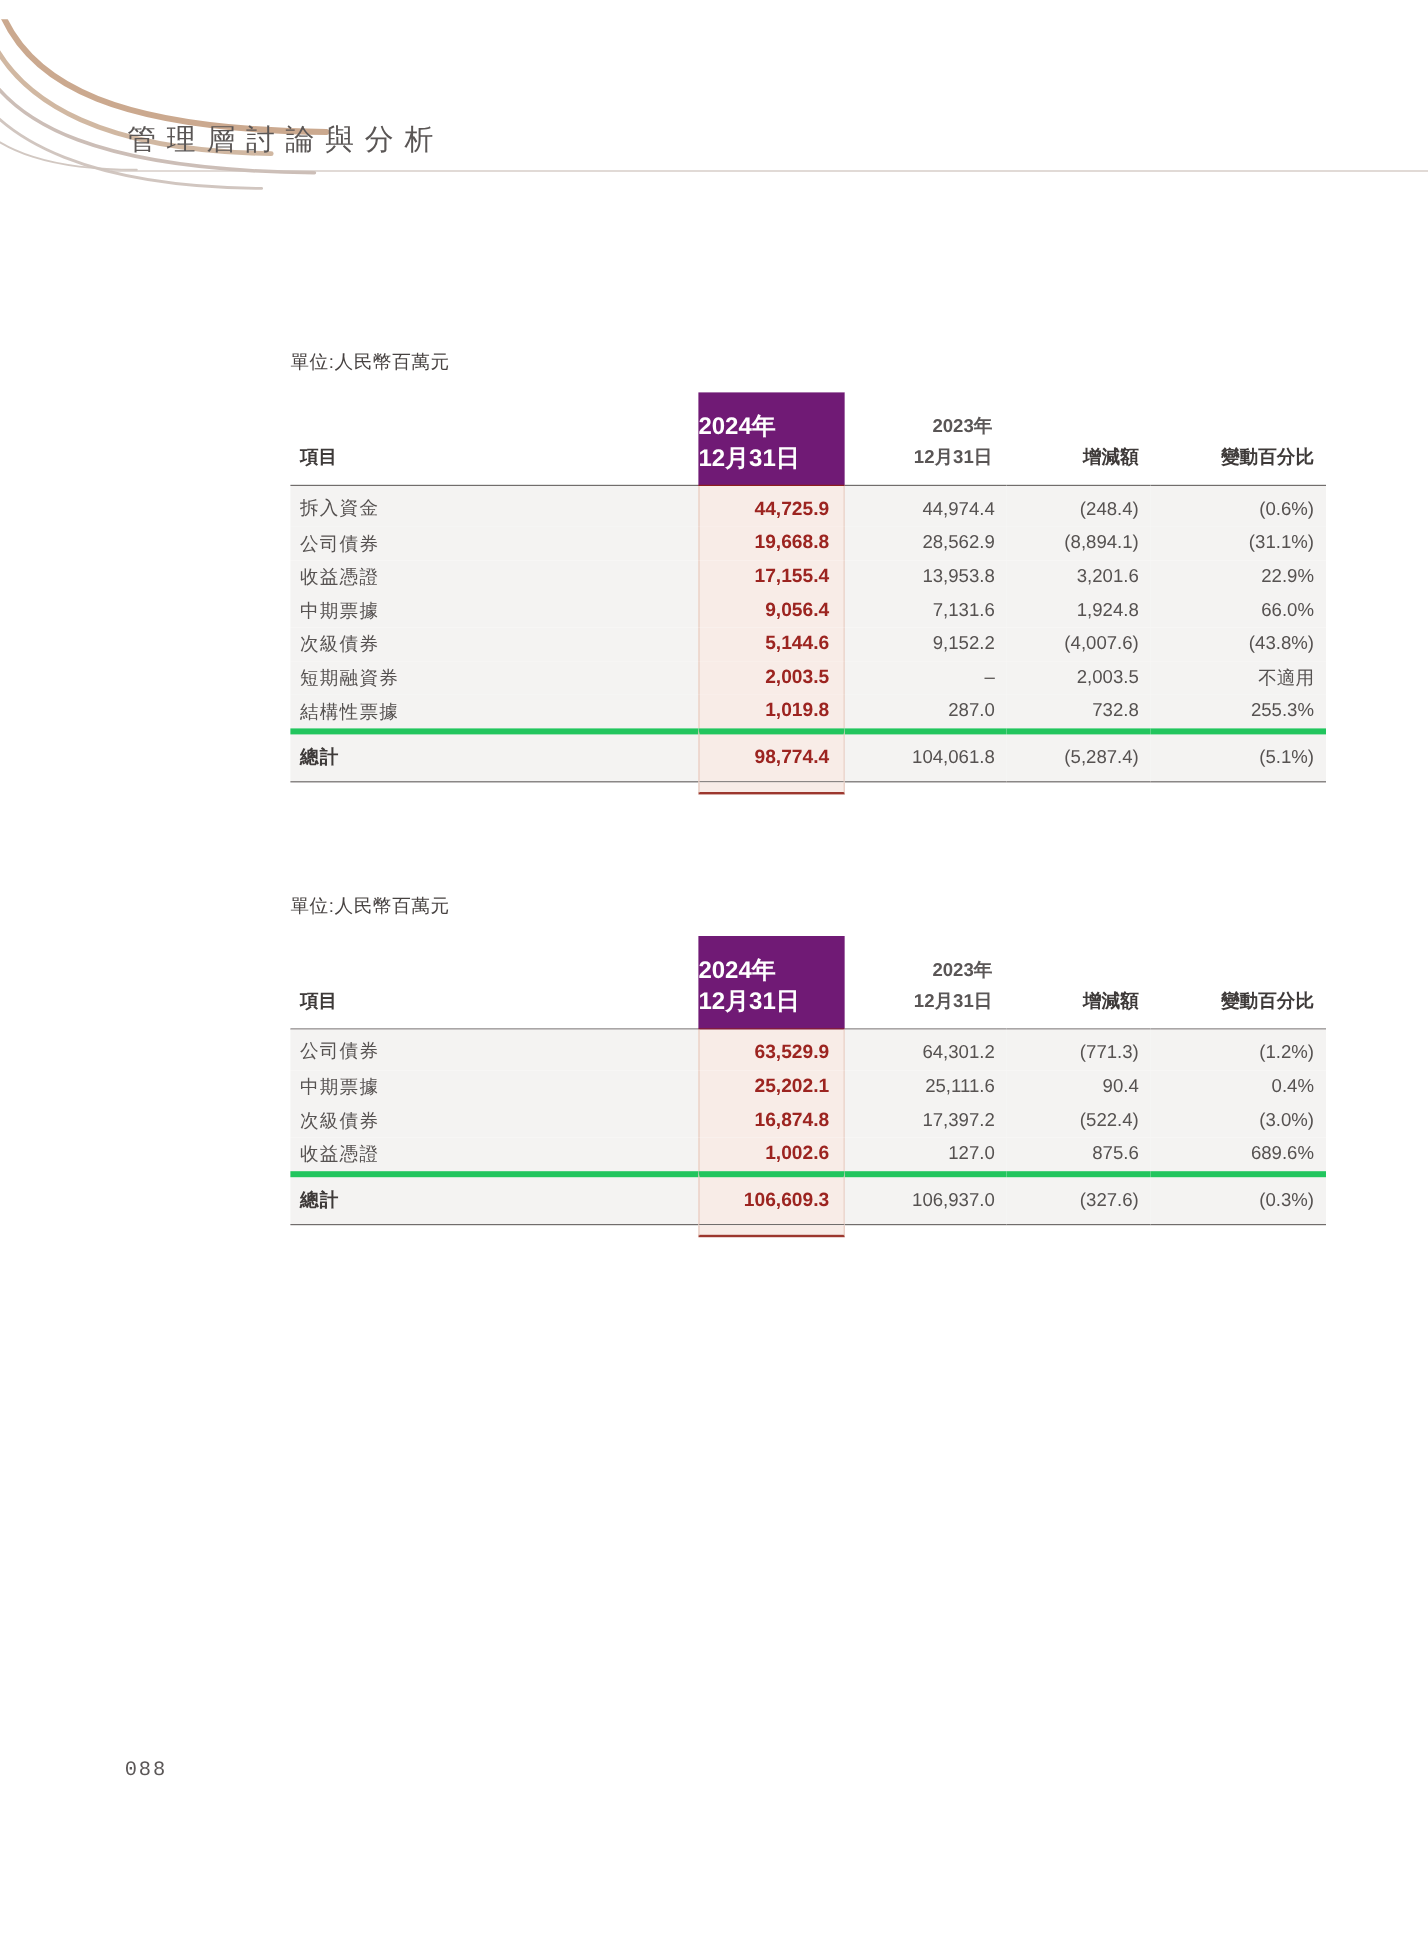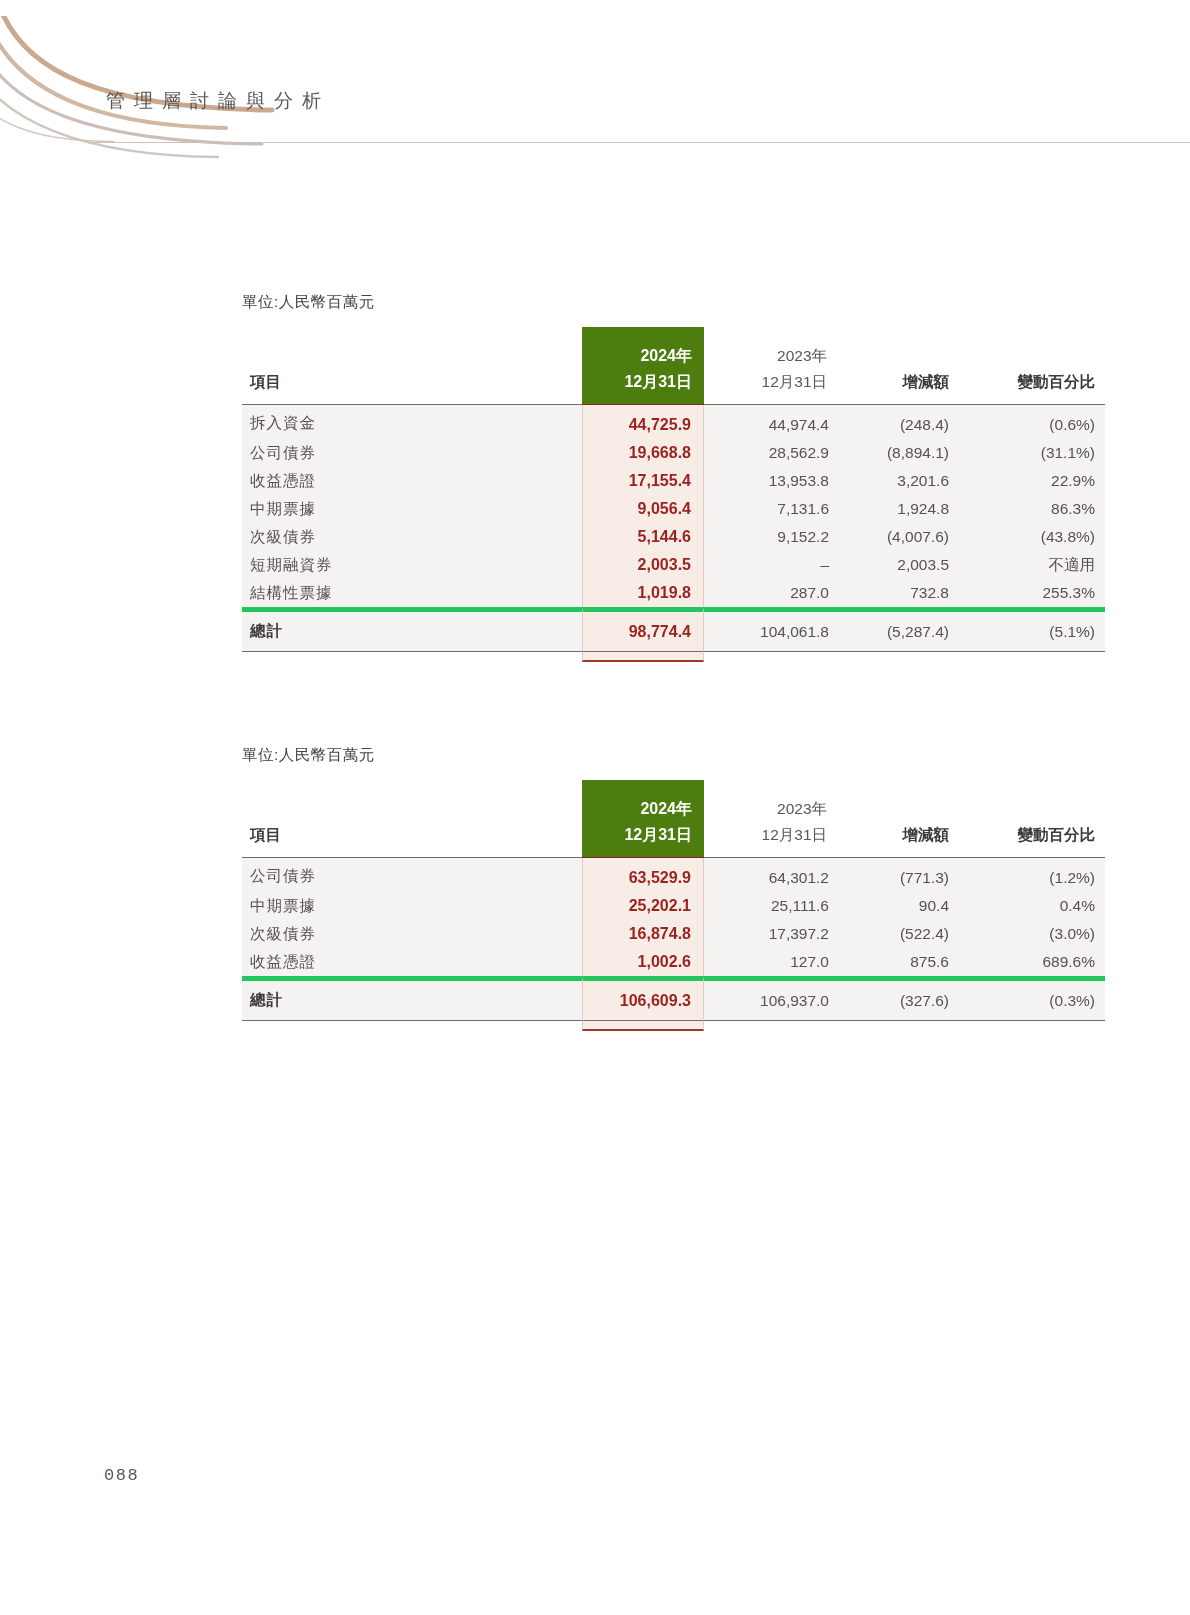--- a/index.html
+++ b/index.html
@@ -7,23 +7,23 @@
     position:relative;
     width:1190px;height:1615px;
     background:#ffffff;
     font-family:"Liberation Sans","DejaVu Sans",sans-serif;
     color:#474241;
     overflow:hidden;
   }
   
   .logo-svg{position:absolute;left:-6px;top:16px;}
   .header-title{
-    position:absolute;left:106px;top:88px;
+    position:absolute;left:106px;top:100px;
     font-family:"Liberation Serif","DejaVu Serif",serif;
-    font-size:19px;letter-spacing:9px;color:#5a5655;font-weight:500;
+    font-size:24px;letter-spacing:9px;color:#5a5655;font-weight:500;
   }
   .header-rule{
     position:absolute;left:92px;top:142px;right:0;height:0;
     border-top:1px solid #cdc2bb;
   }
   
   .content{position:absolute;left:242px;top:266px;width:863px;}
   .para{
     font-size:16.5px;line-height:1.92;color:#474241;
     text-align:justify;letter-spacing:0.4px;margin:0;
@@ -36,24 +36,24 @@
   .fin-table{position:relative;width:863px;margin-bottom:9px;}
   .t-grid{display:grid;grid-template-columns:340px 122px 135px 120px 146px;}
   .h-cell{
     display:flex;flex-direction:column;justify-content:flex-end;
     height:78px;box-sizing:border-box;padding-bottom:9px;
     font-weight:bold;color:#3e3a39;font-size:15.5px;
     border-bottom:1px solid #716d6c;background:#ffffff;line-height:26px;
   }
   .h-item{align-items:flex-start;padding-left:8px;}
   .h-num{align-items:flex-end;padding-right:10px;}
-  .h-2023{font-weight:normal;color:#5a5656;padding-right:12px;}
+  .h-2023{font-weight:bold;color:#5a5656;padding-right:12px;}
   .h-2024{
-    background:#4d7c0f;color:#ffffff;align-items:flex-end;
-    padding-right:12px;border-bottom:1px solid #8e1f1f;font-size:16px;
+    background:#701a75;color:#ffffff;align-items:flex-start;
+    padding-right:12px;border-bottom:1px solid #8e1f1f;font-size:20px;
   }
   .b-cell{
     background:#f4f3f2;height:28px;box-sizing:border-box;
     display:flex;align-items:center;font-size:15.5px;color:#565251;
   }
   .b-label{padding-left:8px;letter-spacing:1px;}
   .b-num{justify-content:flex-end;padding-right:10px;}
   .b-2024{
     background:#f8ece7;border-left:1px solid #e6cabf;border-right:1px solid #e6cabf;
     color:#9c2420;font-weight:bold;padding-right:12px;font-size:16px;
@@ -133,21 +133,21 @@
         <div class="b-cell b-num b-2024">17,155.4</div>
         <div class="b-cell b-num">13,953.8</div>
         <div class="b-cell b-num">3,201.6</div>
         <div class="b-cell b-num">22.9%</div>
       </div>
       <div class="t-grid">
         <div class="b-cell b-label">中期票據</div>
         <div class="b-cell b-num b-2024">9,056.4</div>
         <div class="b-cell b-num">7,131.6</div>
         <div class="b-cell b-num">1,924.8</div>
-        <div class="b-cell b-num">86.3%</div>
+        <div class="b-cell b-num">66.0%</div>
       </div>
       <div class="t-grid">
         <div class="b-cell b-label">次級債券</div>
         <div class="b-cell b-num b-2024">5,144.6</div>
         <div class="b-cell b-num">9,152.2</div>
         <div class="b-cell b-num">(4,007.6)</div>
         <div class="b-cell b-num">(43.8%)</div>
       </div>
       <div class="t-grid">
         <div class="b-cell b-label">短期融資券</div>

